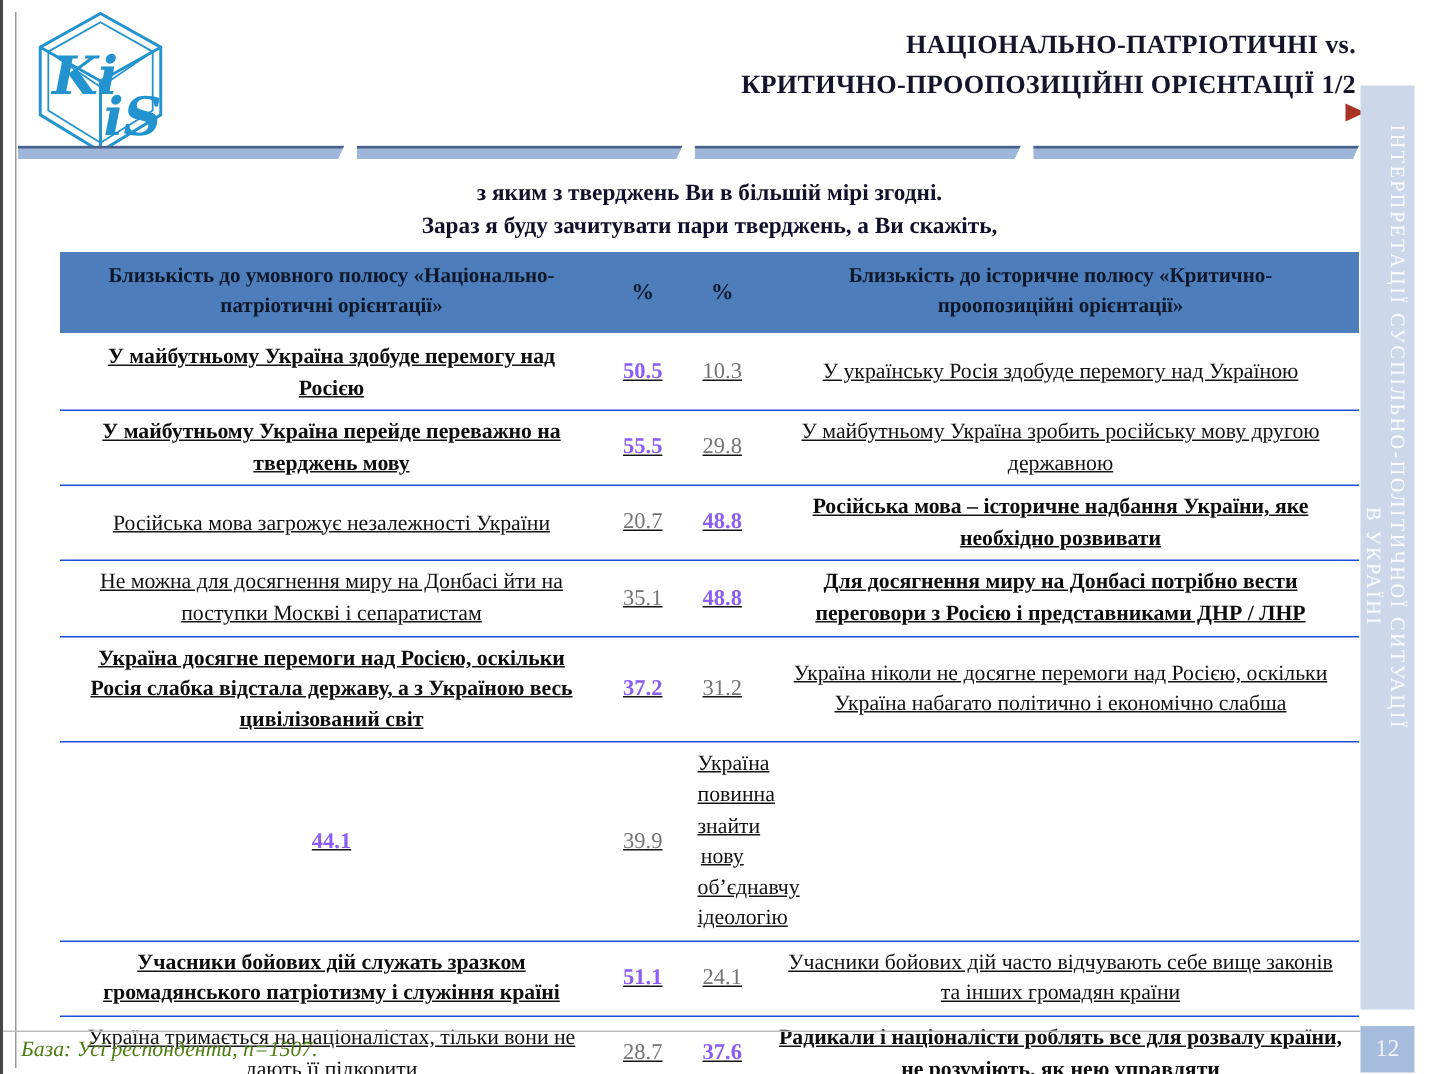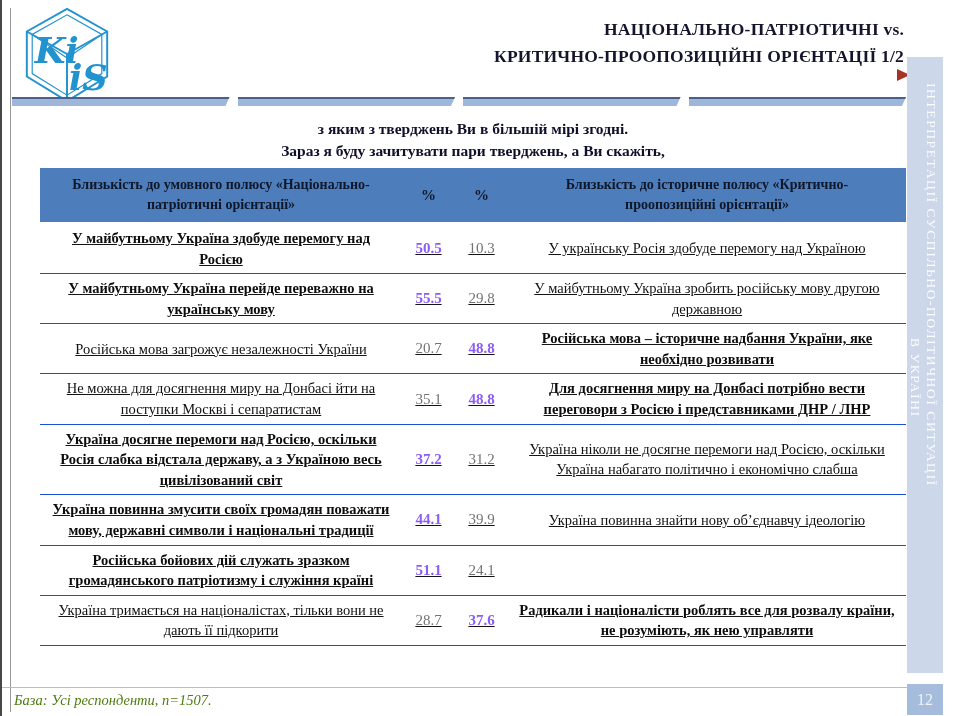--- a/index.html
+++ b/index.html
@@ -123,21 +123,21 @@
     <div class="h-stmt">Близькість до історичне полюсу «Критично-проопозиційні орієнтації»</div>
   </div>
   <div id="rows">
       <div class="row">
         <div class="stmt bold">У майбутньому Україна здобуде перемогу над Росією</div>
         <div class="pct red">50.5</div>
         <div class="pct">10.3</div>
         <div class="stmt">У українську Росія здобуде перемогу над Україною</div>
       </div>
       <div class="row">
-        <div class="stmt bold">У майбутньому Україна перейде переважно на українську мову</div>
+        <div class="stmt bold">У майбутньому Україна перейде переважно на тверджень мову</div>
         <div class="pct red">55.5</div>
         <div class="pct">29.8</div>
         <div class="stmt">У майбутньому Україна зробить російську мову другою державною</div>
       </div>
       <div class="row">
         <div class="stmt">Російська мова загрожує незалежності України</div>
         <div class="pct">20.7</div>
         <div class="pct red">48.8</div>
         <div class="stmt bold">Російська мова – історичне надбання України, яке необхідно розвивати</div>
       </div>
@@ -147,29 +147,29 @@
         <div class="pct red">48.8</div>
         <div class="stmt bold">Для досягнення миру на Донбасі потрібно вести переговори з Росією і представниками ДНР / ЛНР</div>
       </div>
       <div class="row">
         <div class="stmt bold">Україна досягне перемоги над Росією, оскільки Росія слабка відстала державу, а з Україною весь цивілізований світ</div>
         <div class="pct red">37.2</div>
         <div class="pct">31.2</div>
         <div class="stmt">Україна ніколи не досягне перемоги над Росією, оскільки Україна набагато політично і економічно слабша</div>
       </div>
       <div class="row">
-        <div class="stmt bold">Україна повинна змусити своїх громадян поважати мову, державні символи і національні традиції</div>
         <div class="pct red">44.1</div>
         <div class="pct">39.9</div>
         <div class="stmt">Україна повинна знайти нову об’єднавчу ідеологію</div>
       </div>
       <div class="row">
-        <div class="stmt bold">Російська бойових дій служать зразком громадянського патріотизму і служіння країні</div>
+        <div class="stmt bold">Учасники бойових дій служать зразком громадянського патріотизму і служіння країні</div>
         <div class="pct red">51.1</div>
         <div class="pct">24.1</div>
+        <div class="stmt">Учасники бойових дій часто відчувають себе вище законів та інших громадян країни</div>
       </div>
       <div class="row">
         <div class="stmt">Україна тримається на націоналістах, тільки вони не дають її підкорити</div>
         <div class="pct">28.7</div>
         <div class="pct red">37.6</div>
         <div class="stmt bold">Радикали і націоналісти роблять все для розвалу країни, не розуміють, як нею управляти</div>
       </div>
     </div>
 </div>
 

